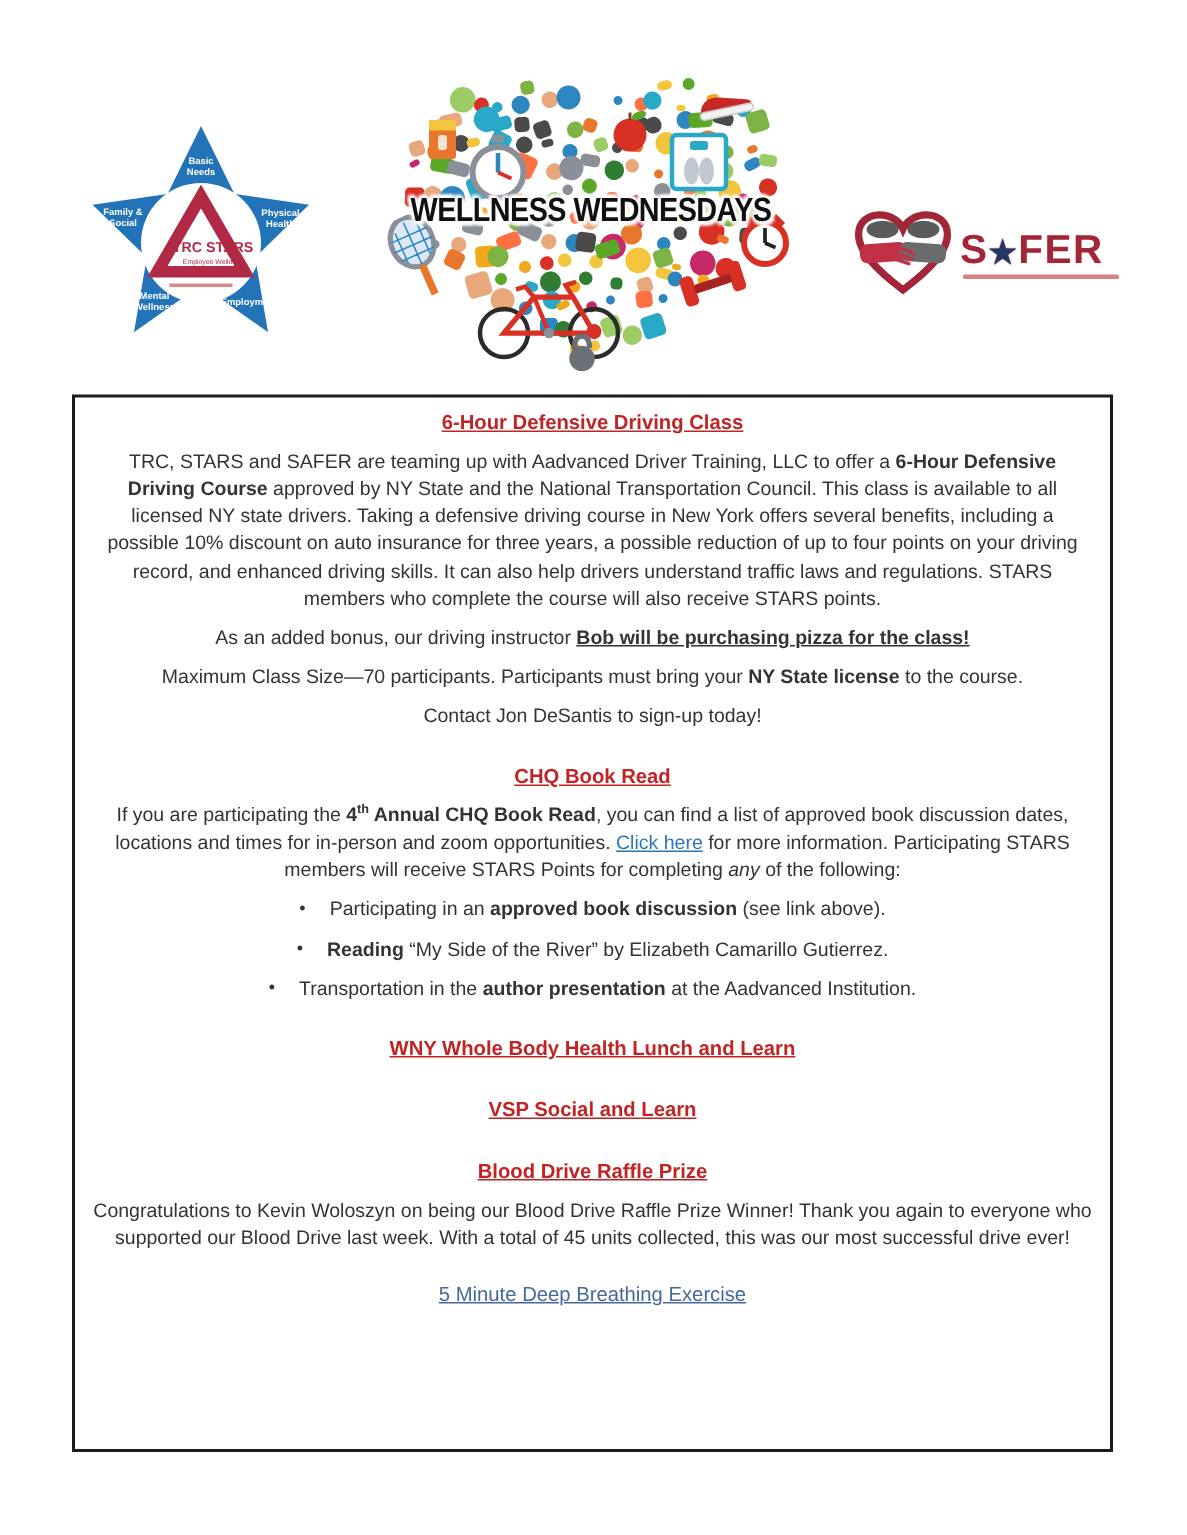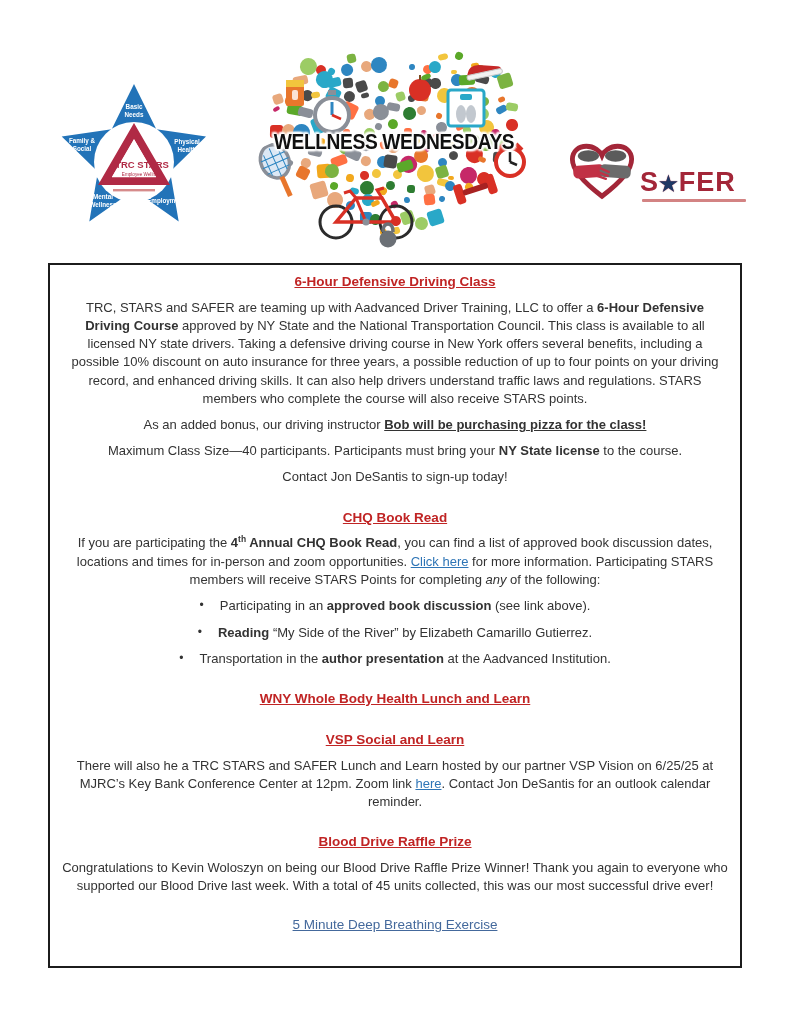--- a/index.html
+++ b/index.html
@@ -28,21 +28,21 @@
     text-align: center;
     font-size: 20px; font-weight: 800; color: #101010;
     letter-spacing: -0.4px;
     transform: scale(0.96, 1.12);
     text-shadow: 0 0 3px #fff, 0 0 3px #fff, 2px 0 2px #fff, -2px 0 2px #fff,
                  0 2px 2px #fff, 0 -2px 2px #fff, 2px 2px 2px #fff, -2px -2px 2px #fff;
     white-space: nowrap;
   }
 
   
-  #safer-logo { left: 568px; top: 136px; width: 178px; height: 66px; display: flex; align-items: flex-end; }
+  #safer-logo { left: 568px; top: 136px; width: 178px; height: 66px; display: flex; align-items: center; }
   #safer-text { margin-left: 4px; }
   #safer-word { font-size: 27px; font-weight: bold; color: #A32638; letter-spacing: 1px; line-height: 1; }
   #safer-word .safer-star { color: #1F3864; font-size: 21px; text-shadow: 0 0 1px #A32638; }
   #safer-tagline-bar { width: 104px; height: 3px; background: #C45A5A; opacity: .75; margin: 3px 0 0 2px; border-radius: 1px; }
 
   
   #content-box {
     position: absolute; left: 48px; top: 263px;
     width: 694px; height: 705px;
     border: 2px solid #1c1c1c;
@@ -345,36 +345,35 @@
     </div>
     <div id="safer-tagline-bar"></div>
   </div>
 </div>
 
 <div id="content-box">
 
   <div class="sec-heading first">6-Hour Defensive Driving Class</div>
   <p><span>TRC, STARS and SAFER are teaming up with Aadvanced Driver Training, LLC to offer a </span><b>6-Hour Defensive Driving Course</b><span> approved by NY State and the National Transportation Council. This class is available to all licensed NY state drivers.  Taking a defensive driving course in New York offers several benefits, including a possible 10% discount on auto insurance for three years, a possible reduction of up to four points on your driving record, and enhanced driving skills. It can also help drivers understand traffic laws and regulations. STARS members who complete the course will also receive STARS points.</span></p>
   <p><span>As an added bonus, our driving instructor </span><b class="ul">Bob will be purchasing pizza for the class!</b></p>
-  <p><span>Maximum Class Size—40 participants. Participants must bring your </span><b>NY State license</b><span> to the course.</span></p>
+  <p><span>Maximum Class Size—70 participants. Participants must bring your </span><b>NY State license</b><span> to the course.</span></p>
   <p>Contact Jon DeSantis to sign-up today!</p>
 
   <div class="sec-heading">CHQ Book Read</div>
   <p><span>If you are participating the </span><b>4</b><sup><b>th</b></sup><b> Annual CHQ Book Read</b><span>, you can find a list of approved book discussion dates, locations and times for in-person and zoom opportunities. </span><a class="doclink">Click here</a><span> for more information. Participating STARS members will receive STARS Points for completing </span><i>any</i><span> of the following:</span></p>
 
   <div class="bullets">
     <div class="bullet-line"><span class="bullet-glyph">•</span><span>Participating in an </span><b>approved book discussion</b><span> (see link above).</span></div>
     <div class="bullet-line"><span class="bullet-glyph">•</span><b>Reading</b><span> “My Side of the River” by Elizabeth Camarillo Gutierrez.</span></div>
     <div class="bullet-line"><span class="bullet-glyph">•</span><span>Transportation in the </span><b>author presentation</b><span> at the Aadvanced Institution.</span></div>
   </div>
 
   <div class="sec-heading">WNY Whole Body Health Lunch and Learn</div>
 
   <div class="sec-heading">VSP Social and Learn</div>
-  <p><span>There will also he a TRC STARS and SAFER Lunch and Learn hosted by our partner VSP Vision on 6/25/25 at MJRC’s Key Bank Conference Center at 12pm. Zoom link </span><a class="doclink">here</a><span>. Contact Jon DeSantis for an outlook calendar reminder.</span></p>
 
   <div class="sec-heading">Blood Drive Raffle Prize</div>
   <p>Congratulations to Kevin Woloszyn on being our Blood Drive Raffle Prize Winner! Thank you again to everyone who supported our Blood Drive last week. With a total of 45 units collected, this was our most successful drive ever!</p>
 
   <div id="footer-link-wrap">
     <a class="footlink">5 Minute Deep Breathing Exercise</a>
   </div>
 </div>
 
 </body></html>

